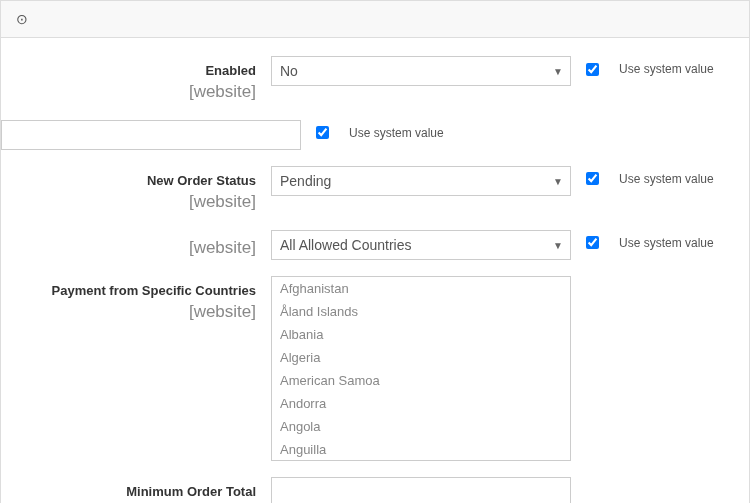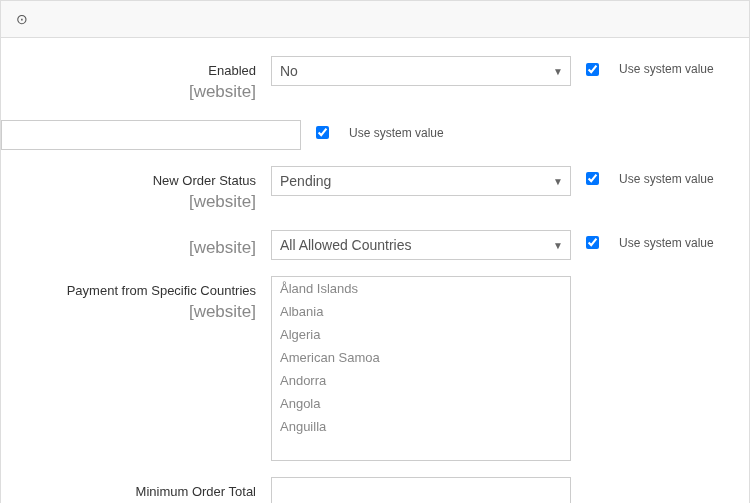--- a/index.html
+++ b/index.html
@@ -55,21 +55,21 @@
     .field-label {
       text-align: right;
       width: 270px;
       min-width: 270px;
       padding-right: 15px;
       padding-top: 6px;
       line-height: 1.4;
     }
 
     .field-label .main-label {
-      font-weight: normal;
+      font-weight: bold;
       font-size: 13px;
       color: #333;
     }
 
     .field-label .sub-label {
       font-size: 17px;
       color: #888;
       display: block;
     }
 
@@ -260,20 +260,21 @@
       </div>
     </div>
 
     <div class="form-row specific-countries-row">
       <div class="field-label">
         <span class="main-label">Payment from Specific Countries</span>
         <span class="sub-label">[website]</span>
       </div>
       <div class="field-control">
         <div class="listbox">
+          <div class="listbox-item">Afghanistan</div>
           <div class="listbox-item">Åland Islands</div>
           <div class="listbox-item">Albania</div>
           <div class="listbox-item">Algeria</div>
           <div class="listbox-item">American Samoa</div>
           <div class="listbox-item">Andorra</div>
           <div class="listbox-item">Angola</div>
           <div class="listbox-item">Anguilla</div>
 
         </div>
       </div>

